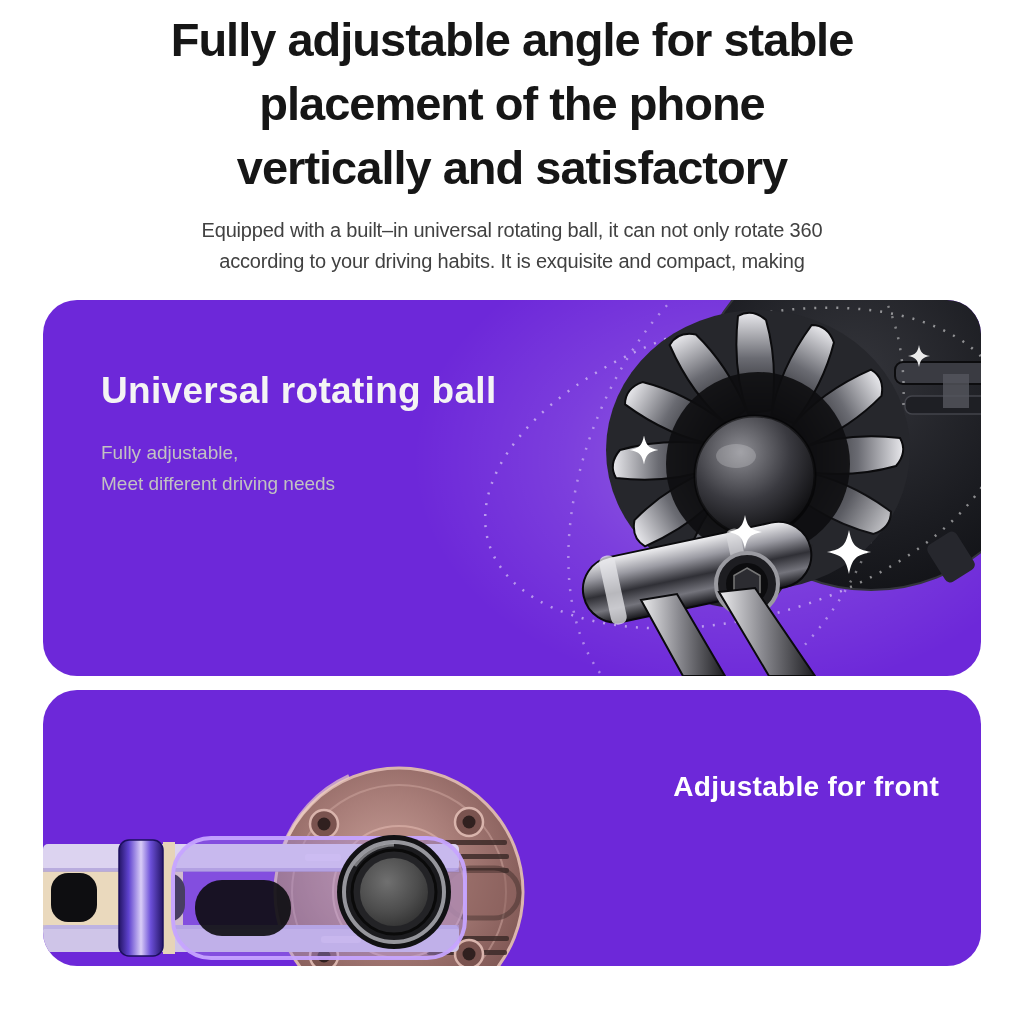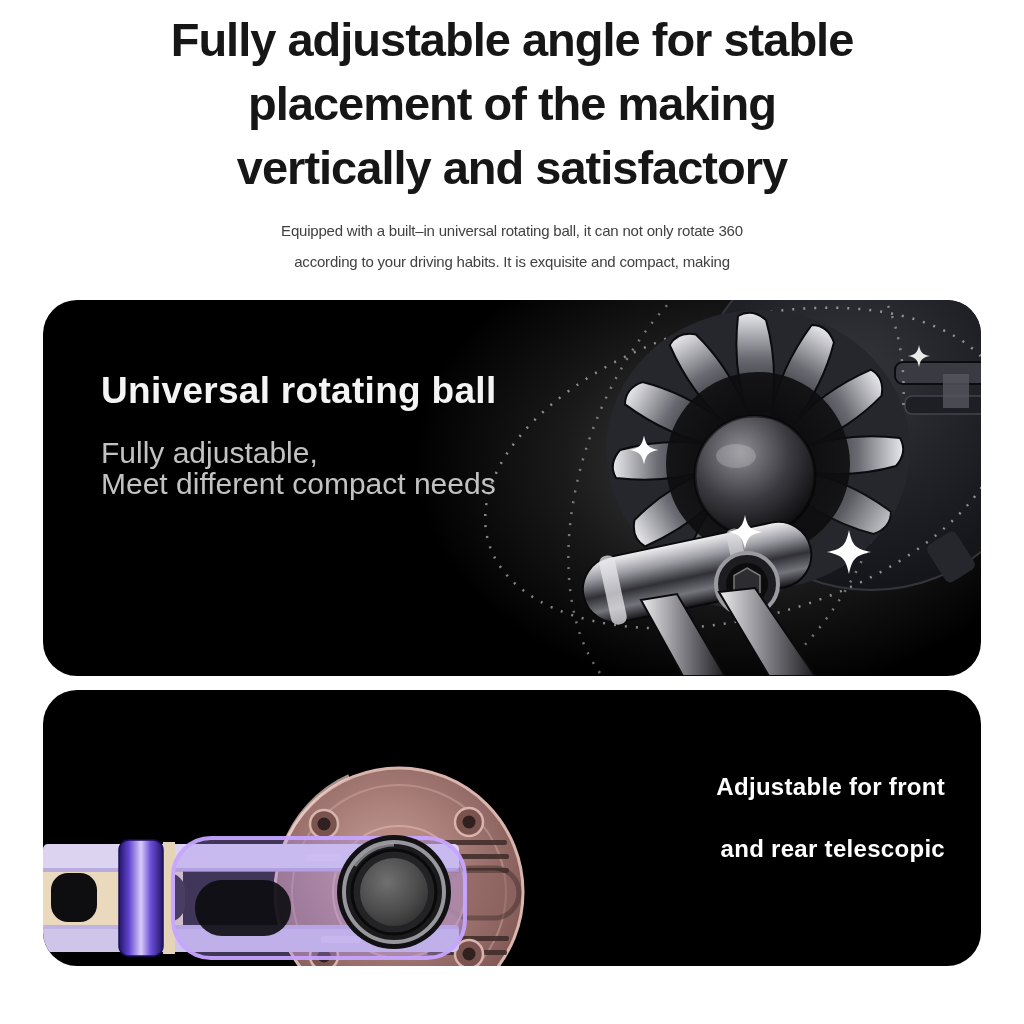--- a/index.html
+++ b/index.html
@@ -14,51 +14,51 @@
   .headline{
     margin:8px 0 0;text-align:center;
     font-size:47px;line-height:64px;font-weight:700;letter-spacing:-1px;
     color:#161616;
   }
   .headline div{white-space:nowrap;}
 
   
   .intro{
     margin:15px 0 0;text-align:center;
-    font-size:15px;line-height:31px;font-weight:400;letter-spacing:-0.2px;
+    font-size:20px;line-height:31px;font-weight:400;letter-spacing:-0.2px;
     color:#414141;
   }
   .intro div{white-space:nowrap;}
 
   
   .card{
-    position:relative;width:938px;margin:0 auto;background:#000000;
+    position:relative;width:938px;margin:0 auto;background:#6d28d9;
     border-radius:34px;overflow:hidden;
   }
   .card1{height:376px;margin-top:23px;}
   .card2{height:276px;margin-top:14px;}
   .art{position:absolute;left:0;top:0;display:block;}
 
   .card1-text{position:absolute;left:58px;top:58px;z-index:2;}
   .card1-title{font-size:37px;line-height:66px;font-weight:700;letter-spacing:0.3px;color:#f4f4f4;}
-  .card1-sub{margin-top:13px;font-size:30px;line-height:31px;font-weight:400;color:#c2c2c2;}
+  .card1-sub{margin-top:13px;font-size:19px;line-height:31px;font-weight:400;color:#c2c2c2;}
 
   .card2-text{
-    position:absolute;right:36px;top:66px;z-index:2;text-align:right;
-    font-size:24px;line-height:62px;font-weight:700;letter-spacing:0.3px;color:#ffffff;
+    position:absolute;right:42px;top:66px;z-index:2;text-align:right;
+    font-size:28px;line-height:62px;font-weight:700;letter-spacing:0.3px;color:#ffffff;
   }
 </style>
 </head>
 <body>
 
 <div class="page">
 
   <h1 class="headline">
     <div>Fully adjustable angle for stable</div>
-    <div>placement of the making</div>
+    <div>placement of the phone</div>
     <div>vertically and satisfactory</div>
   </h1>
 
   <div class="intro">
     <div>Equipped with a built–in universal rotating ball, it can not only rotate 360</div>
     <div>according to your driving habits. It is exquisite and compact, making</div>
   </div>
 
   <section class="card card1">
     <svg class="art" width="938" height="376" viewBox="0 0 938 376">
@@ -185,21 +185,21 @@
         <path transform="translate(702,232)" d="M0,-17 C2.5,-5 5,-2.5 17,0 C5,2.5 2.5,5 0,17 C-2.5,5 -5,2.5 -17,0 C-5,-2.5 -2.5,-5 0,-17 Z"></path>
         <path transform="translate(806,252) scale(1.3)" d="M0,-17 C2.5,-5 5,-2.5 17,0 C5,2.5 2.5,5 0,17 C-2.5,5 -5,2.5 -17,0 C-5,-2.5 -2.5,-5 0,-17 Z"></path>
         <path transform="translate(876,56) scale(0.65)" d="M0,-17 C2.5,-5 5,-2.5 17,0 C5,2.5 2.5,5 0,17 C-2.5,5 -5,2.5 -17,0 C-5,-2.5 -2.5,-5 0,-17 Z" opacity="0.9"></path>
       </g>
     </svg>
 
     <div class="card1-text">
       <div class="card1-title">Universal rotating ball</div>
       <div class="card1-sub">
         <div>Fully adjustable,</div>
-        <div>Meet different compact needs</div>
+        <div>Meet different driving needs</div>
       </div>
     </div>
   </section>
 
   <section class="card card2">
     <svg class="art" width="938" height="276" viewBox="0 0 938 276">
       <defs>
         <radialGradient id="roseG" cx="45%" cy="40%" r="65%">
           <stop offset="0%" stop-color="#c79e97"></stop>
           <stop offset="45%" stop-color="#a87d78"></stop>
@@ -264,17 +264,16 @@
         <circle cx="351" cy="202" r="57" fill="#111113"></circle>
         <circle cx="351" cy="202" r="50" fill="#1b1b1e" stroke="#96969c" stroke-width="4"></circle>
         <circle cx="351" cy="202" r="42" fill="#232326" stroke="#0a0a0a" stroke-width="3"></circle>
         <circle cx="351" cy="202" r="34" fill="url(#knobG)"></circle>
         <path d="M 312 176 A 47 47 0 0 1 351 155" stroke="#d6d6da" stroke-width="3" fill="none" opacity="0.5"></path>
       </g>
     </svg>
 
     <div class="card2-text">
       <div>Adjustable for front</div>
-      <div>and rear telescopic</div>
     </div>
   </section>
 
 </div>
 
 </body></html>

